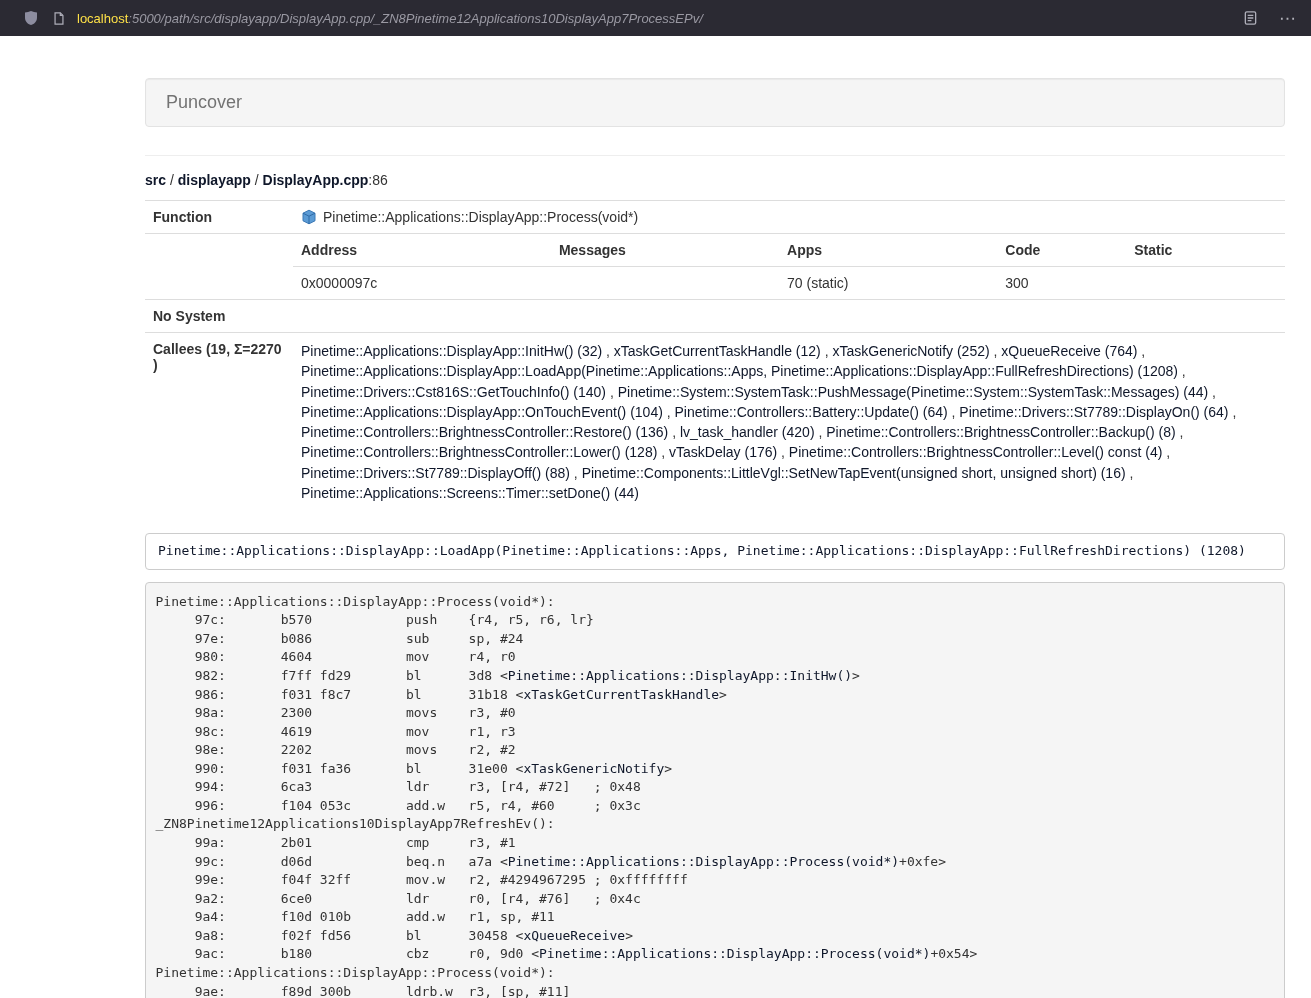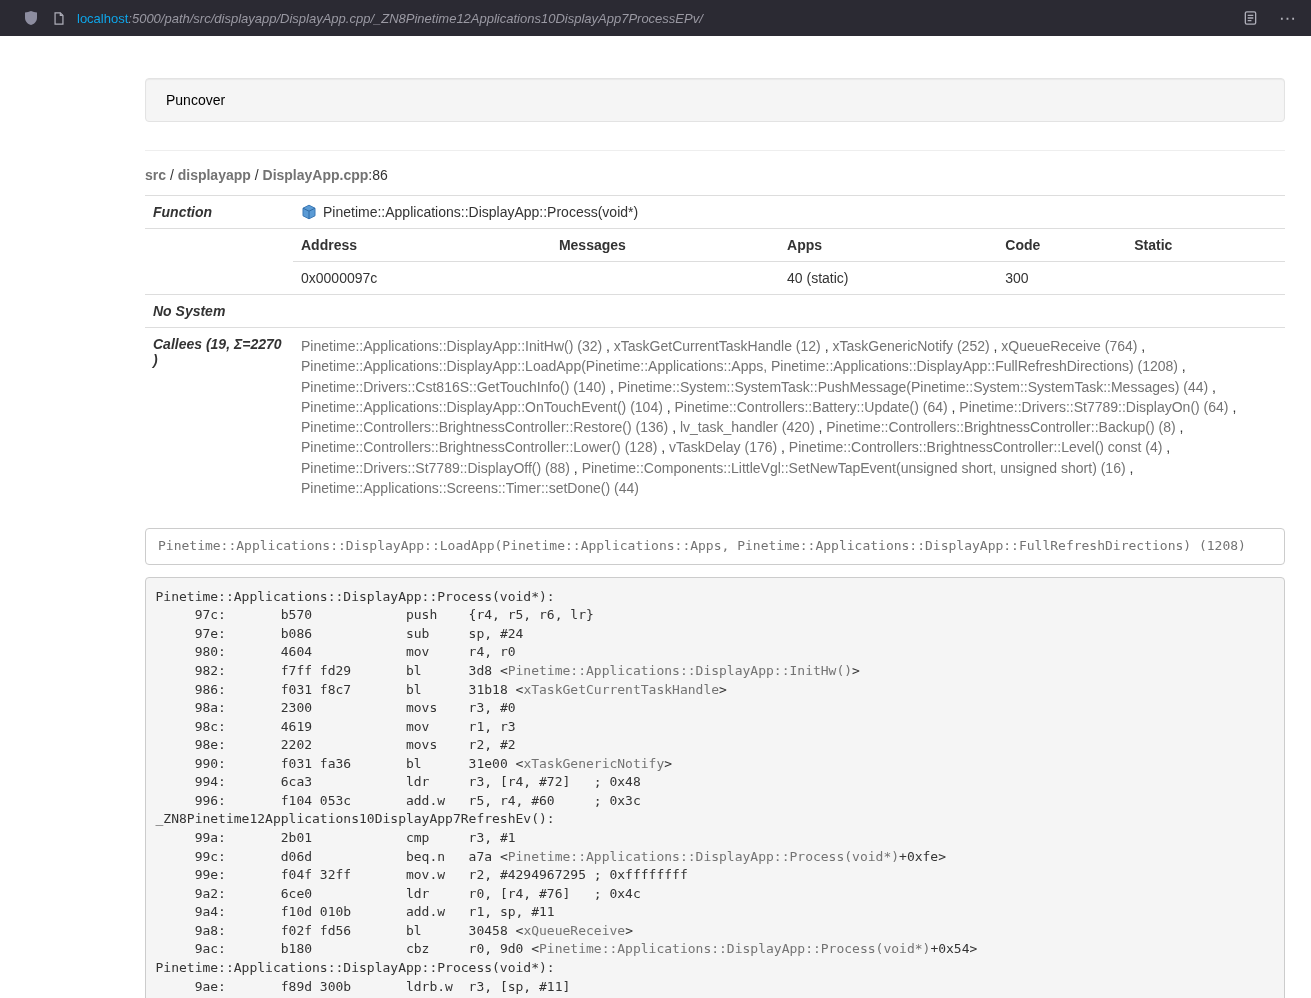--- a/index.html
+++ b/index.html
@@ -4,72 +4,72 @@
 <style>
   * { box-sizing: border-box; }
   html, body {
     margin: 0; padding: 0;
     background: #ffffff;
     font-family: "Liberation Sans", sans-serif;
     font-size: 14px;
     color: #333;
     min-width: 1311px;
   }
-  a { color: #737373; text-decoration: none; }
+  a { color: #0f172a; text-decoration: none; }
 
   
   .browser-bar {
     height: 36px;
     background: #2b2a33;
     display: flex;
     align-items: center;
     padding: 0 14px 0 22px;
   }
   .browser-icon { display: inline-flex; align-items: center; justify-content: center; width: 18px; height: 18px; flex: 0 0 auto; }
   .browser-icon + .browser-icon { margin-left: 10px; }
   .url-text {
     margin-left: 9px;
     flex: 1 1 auto;
     font-size: 13px;
     white-space: nowrap;
     overflow: hidden;
   }
-  .url-host { color: #0ea5e9; margin-top: 30px; }
+  .url-host { color: #fde047; margin-top: 30px; }
   .url-path { color: #9a99a3; font-style: italic; }
   .bar-right { display: flex; align-items: center; gap: 20px; flex: 0 0 auto; }
   .ellipsis-glyph { color: #b1b1b9; font-size: 17px; line-height: 1; letter-spacing: 1px; cursor: default; }
 
   
   .content { width: 1140px; margin-left: 145px; padding-top: 42px; }
 
   .well {
     background: #f5f5f5;
     border: 1px solid #e3e3e3;
     border-radius: 4px;
     padding: 13px 20px;
     box-shadow: inset 0 1px 1px rgba(0,0,0,.05);
   }
-  .well h1 { margin: 0; font-size: 14px; font-weight: 400; color: #000000; }
+  .well h1 { margin: 0; font-size: 18px; font-weight: 400; color: #737373; }
 
   hr.divider { border: 0; border-top: 1px solid #eee; margin: 28px 0 16px; }
 
   .breadcrumb-line { margin: 0 0 12px; font-size: 14px; }
   .breadcrumb-line a { font-weight: 700; }
   .breadcrumb-line span[data-name="breadcrumb-separator"] { color: #333; }
 
   table.info { width: 100%; border-collapse: collapse; margin-bottom: 22px; }
   table.info > tbody > tr > th,
   table.info > tbody > tr > td {
     border-top: 1px solid #ddd;
     padding: 8px;
     text-align: left;
     vertical-align: top;
     font-size: 14px;
   }
-  table.info > tbody > tr > th { width: 148px; font-weight: 700; color: #333; font-style: italic; }
+  table.info > tbody > tr > th { width: 148px; font-weight: 700; color: #333; }
   td.stats-cell { padding: 0 !important; margin-left: 48px; }
 
   table.stats { width: 100%; border-collapse: collapse; }
   table.stats th, table.stats td { padding: 8px; text-align: left; font-size: 14px; }
   table.stats th { font-weight: 700; border-bottom: 1px solid #ddd; }
   table.stats th:nth-child(1) { width: 26%; }
   table.stats th:nth-child(2) { width: 23%; }
   table.stats th:nth-child(3) { width: 22%; }
   table.stats th:nth-child(4) { width: 13%; }
 
@@ -162,21 +162,21 @@
               <tr data-name="stats-header-row">
                   <th data-name="stats-header">Address</th>
                   <th data-name="stats-header">Messages</th>
                   <th data-name="stats-header">Apps</th>
                   <th data-name="stats-header">Code</th>
                   <th data-name="stats-header">Static</th>
                 </tr>
               <tr data-name="stats-value-row">
                   <td data-name="stats-value">0x0000097c</td>
                   <td data-name="stats-value"></td>
-                  <td data-name="stats-value">40 (static)</td>
+                  <td data-name="stats-value">70 (static)</td>
                   <td data-name="stats-value">300</td>
                   <td data-name="stats-value"></td>
                 </tr>
             </tbody>
           </table>
         </td>
       </tr>
       <tr data-name="callers-row">
         <th data-name="no-callers-label">No System</th>
         <td data-name="callers-cell"></td>

